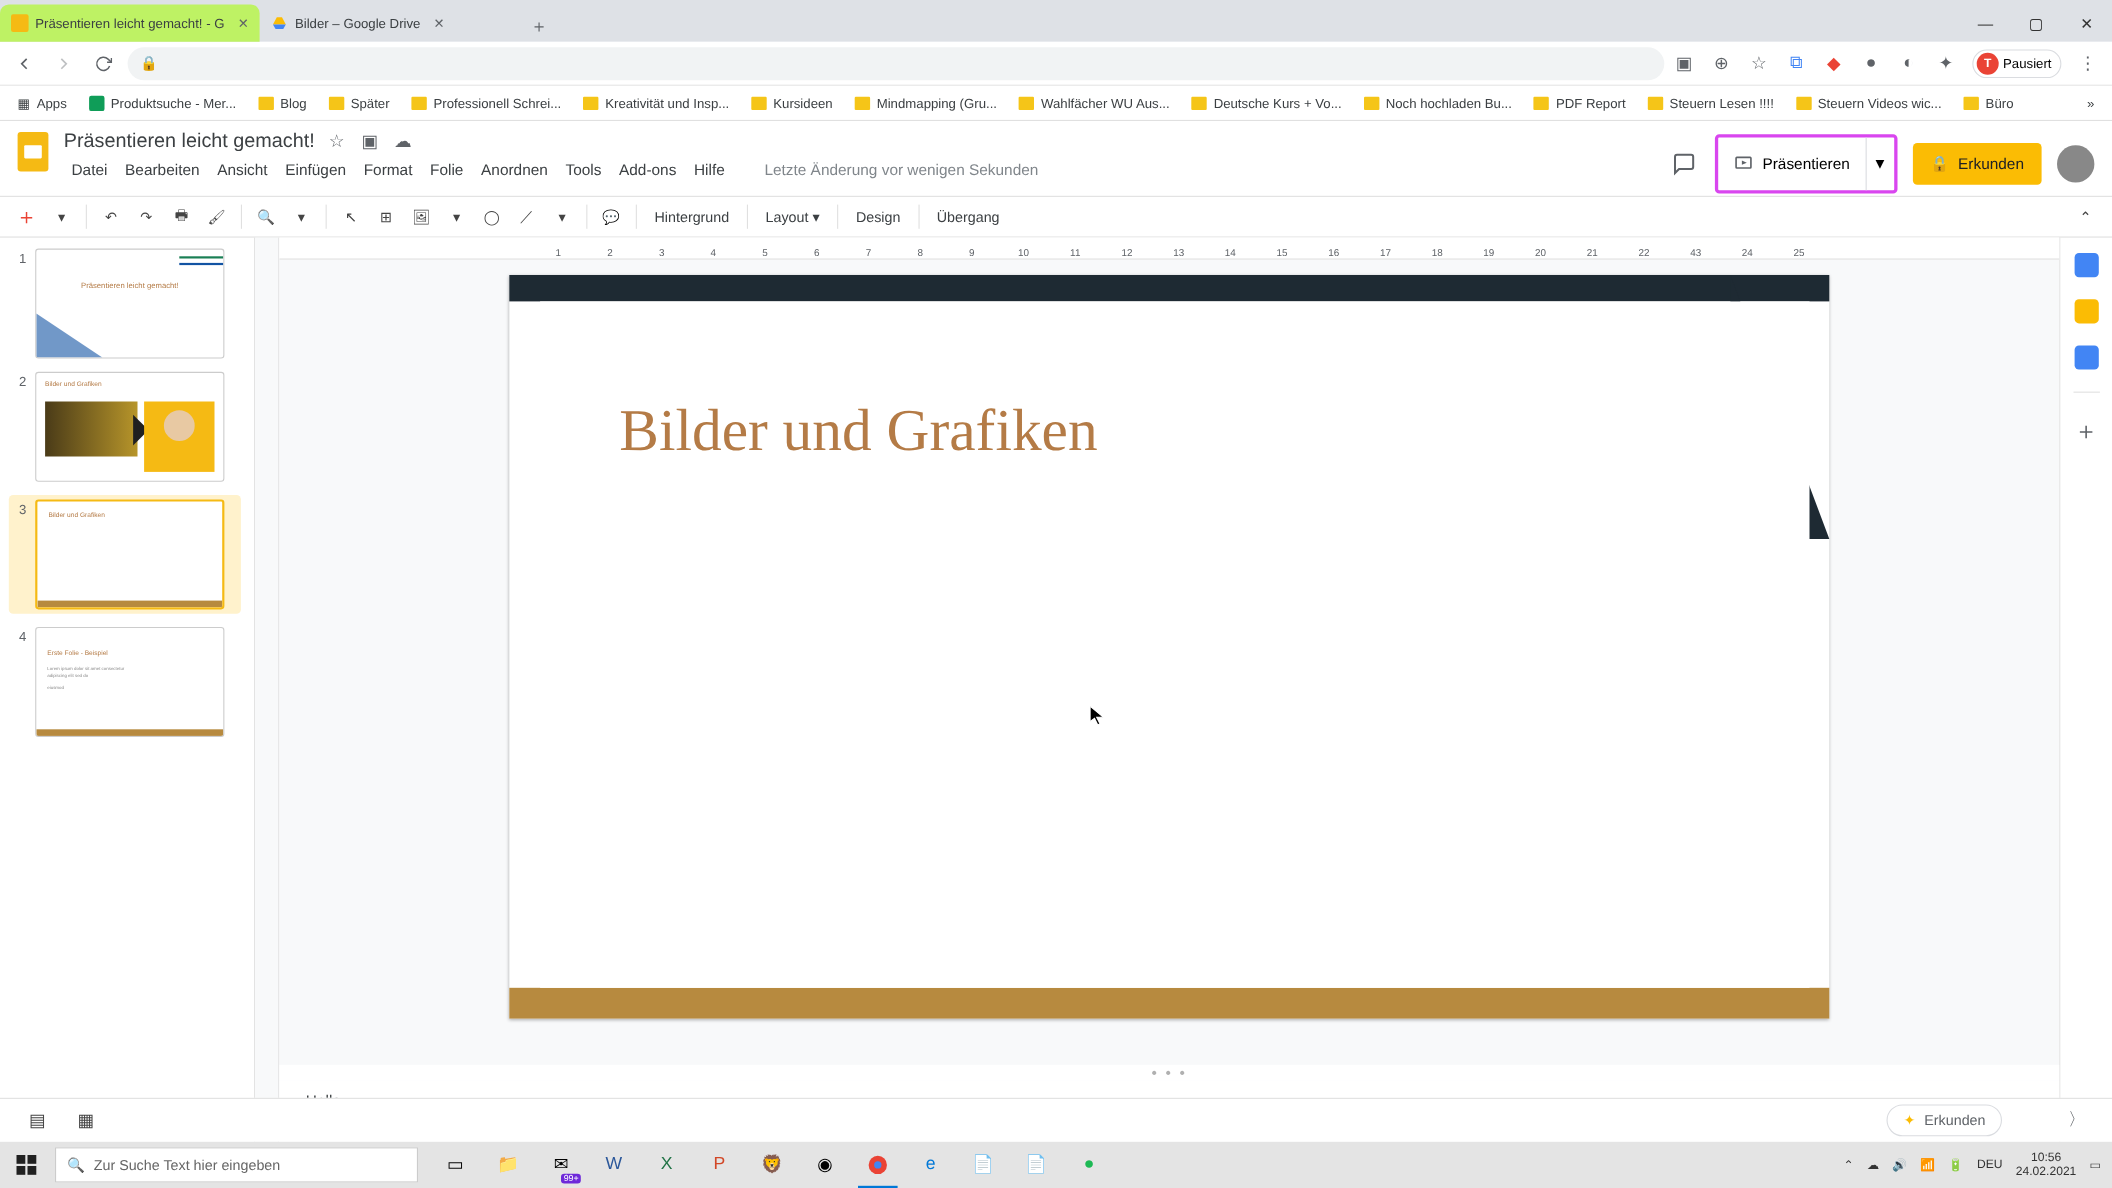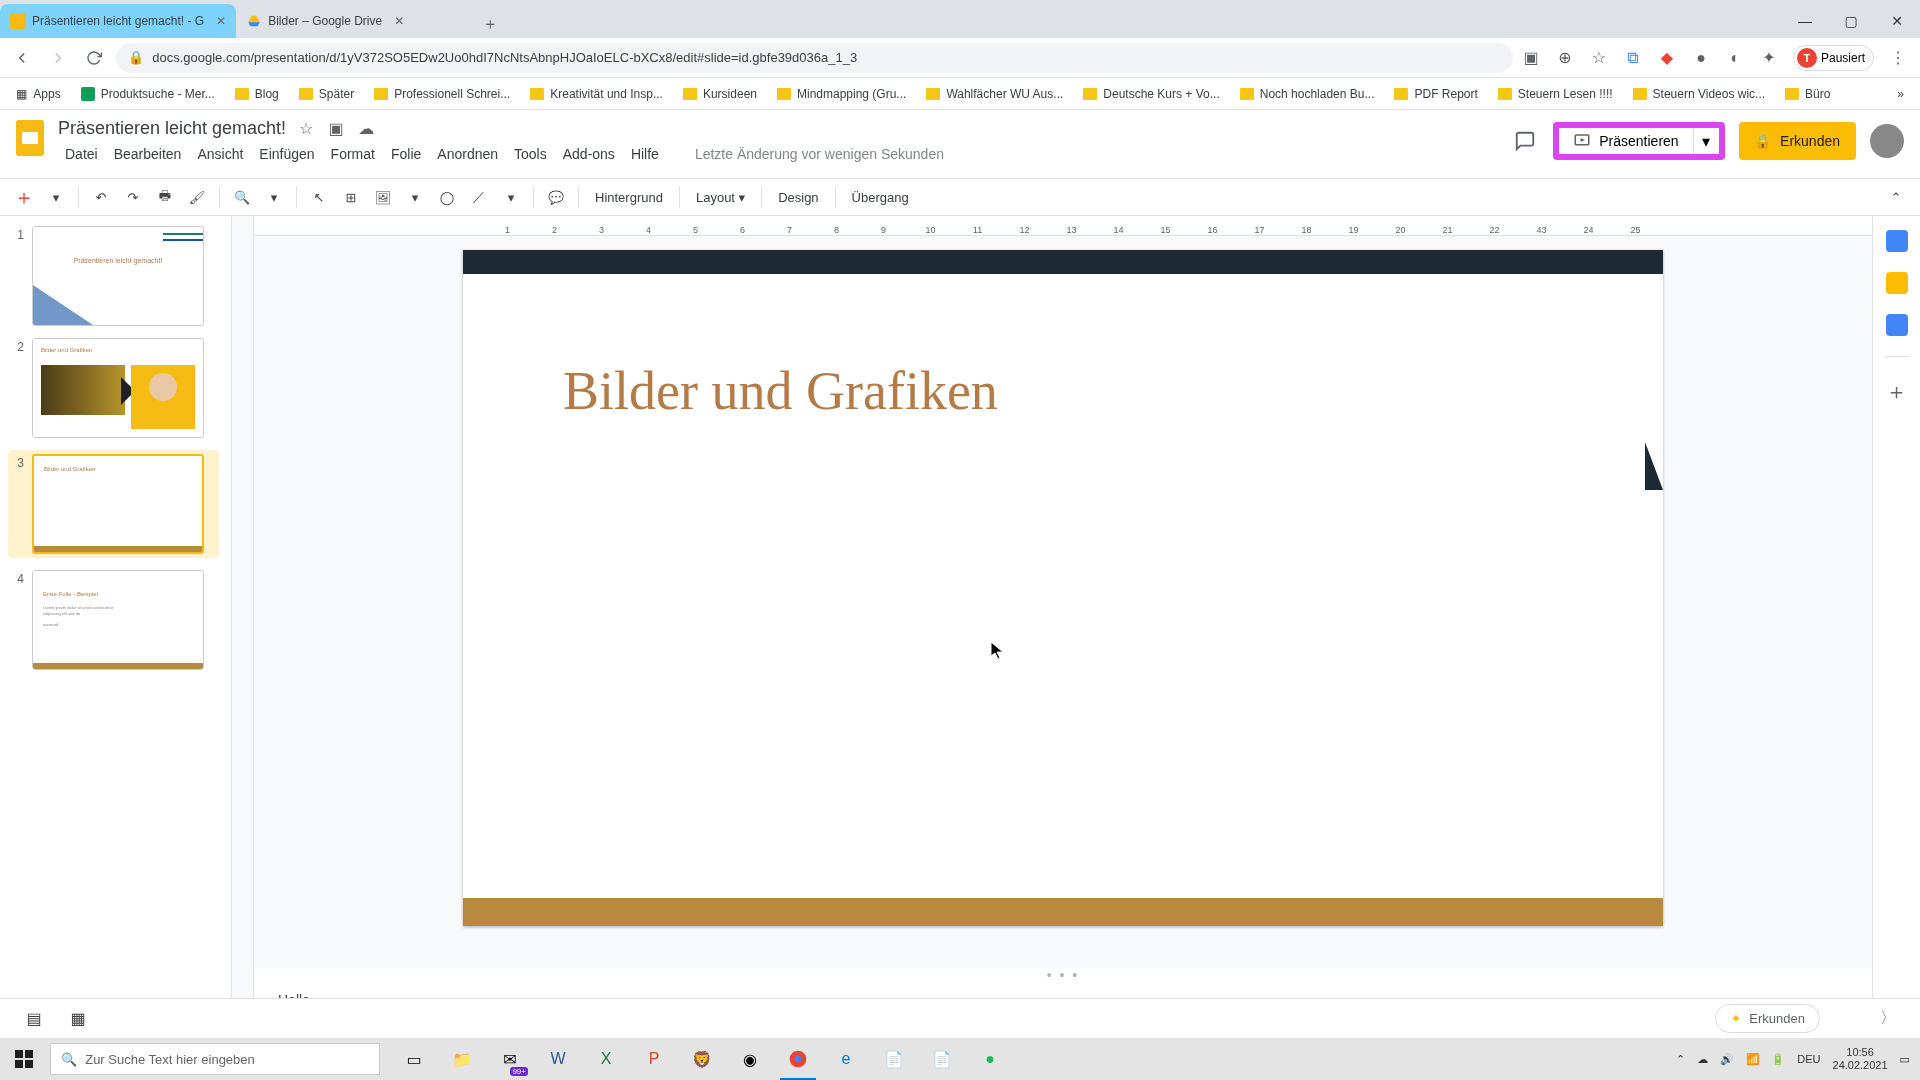--- a/index.html
+++ b/index.html
@@ -1,21 +1,21 @@
 <!DOCTYPE html>
 <html><head>
 <meta charset="utf-8">
 <style>
 * { margin: 0; padding: 0; box-sizing: border-box; font-family: Arial, sans-serif; }
 body { width: 1920px; height: 1080px; overflow: hidden; background: #fff; position: relative; }
 
 
 .browser-top { height: 38px; background: #dee1e6; display: flex; align-items: flex-end; }
 .tab { height: 34px; display: flex; align-items: center; padding: 0 10px; font-size: 12px; color: #3c4043; gap: 6px; position: relative; }
-.tab.active { background: #7dd3fc; border-radius: 8px 8px 0 0; }
+.tab.active { background: #bef264; border-radius: 8px 8px 0 0; }
 .tab .favicon { width: 16px; height: 16px; display: inline-flex; align-items: center; justify-content: center; }
 .tab .close { margin-left: 6px; color: #5f6368; }
 .new-tab { width: 28px; height: 28px; display: flex; align-items: center; justify-content: center; color: #5f6368; }
 .win-controls { margin-left: auto; display: flex; }
 .win-controls div { width: 46px; height: 34px; display: flex; align-items: center; justify-content: center; color: #333; font-size: 14px; }
 
 .addr-row { height: 40px; background: #fff; display: flex; align-items: center; padding: 0 8px; gap: 8px; border-bottom: 1px solid #e0e0e0; }
 .nav-btn { width: 28px; height: 28px; display: flex; align-items: center; justify-content: center; color: #5f6368; }
 .addr-bar { flex: 1; height: 30px; background: #f1f3f4; border-radius: 15px; display: flex; align-items: center; padding: 0 12px; font-size: 13px; color: #3c4043; gap: 8px; }
 .addr-bar .lock { color: #5f6368; }
@@ -36,21 +36,21 @@
 .logo .g::after { content: ""; position: absolute; left: 6px; top: 12px; width: 16px; height: 12px; background: #fff; border-radius: 1px; }
 .title-col { display: flex; flex-direction: column; }
 .doc-title-row { display: flex; align-items: center; gap: 10px; }
 .doc-title { font-size: 18px; color: #3c4043; }
 .title-ico { color: #5f6368; width: 20px; display: flex; justify-content: center; }
 .menu-row { display: flex; gap: 2px; margin-top: 3px; font-size: 14px; color: #3c4043; }
 .menu-row span { padding:4px 7px; }
 .last-edit { color: #80868b; margin-left: 20px; }
 .app-actions { margin-left: auto; display: flex; align-items: center; gap: 14px; padding-top: 4px; }
 .chat-ico { width: 28px; height: 28px; color: #5f6368; display:flex; align-items:center; justify-content:center; }
-.present-group { display: flex; align-items: center; border: 6px solid #d946ef; border-radius: 4px; height: 38px; }
+.present-group { display: flex; align-items: center; border: 3px solid #d946ef; border-radius: 4px; height: 54px; }
 .present-btn { display: flex; align-items: center; gap: 8px; padding: 0 14px; height: 100%; font-size: 14px; }
 .present-drop { width: 26px; height: 100%; border-left: 1px solid #dadce0; display: flex; align-items: center; justify-content: center; }
 .share-btn { display: flex; align-items: center; gap: 8px; background: #fbbc04; color: #202124; height: 38px; padding: 0 16px; border-radius: 4px; font-size: 14px; font-weight: 500; }
 .user-avatar { width: 34px; height: 34px; border-radius: 50%; background: #888; }
 
 
 .toolbar { height: 38px; border-top: 1px solid #e0e0e0; border-bottom: 1px solid #e0e0e0; display: flex; align-items: center; padding: 0 10px; gap: 4px; font-size: 13px; color: #3c4043; }
 .tb-btn { min-width: 28px; height: 28px; display: flex; align-items: center; justify-content: center; padding: 0 4px; color: #444; }
 .tb-sep { width: 1px; height: 22px; background: #e0e0e0; margin: 0 4px; }
 .tb-text { padding: 0 8px; }
@@ -166,21 +166,20 @@
       </svg>
     </div>
   <div class="nav-btn">
       <svg width="16" height="16" viewBox="0 0 24 24" fill="none" stroke="#5f6368" stroke-width="2">
         <path d="M23 4v6h-6"></path>
         <path d="M20.49 15a9 9 0 1 1-2.12-9.36L23 10"></path>
       </svg>
     </div>
   <div class="addr-bar">
     <span class="lock">🔒</span>
-    <span>docs.google.com/presentation/d/1yV372SO5EDw2Uo0hdI7NcNtsAbnpHJOaIoELC-bXCx8/edit#slide=id.gbfe39d036a_1_3</span>
   </div>
   <div class="addr-right">
     <div class="ico">▣</div>
     <div class="ico">⊕</div>
     <div class="ico">☆</div>
     <div class="ico" style="color:#4285f4;">⧉</div>
     <div class="ico" style="color:#ea4335;">◆</div>
     <div class="ico">●</div>
     <div class="ico">◐</div>
     <div class="ico">✦</div>

